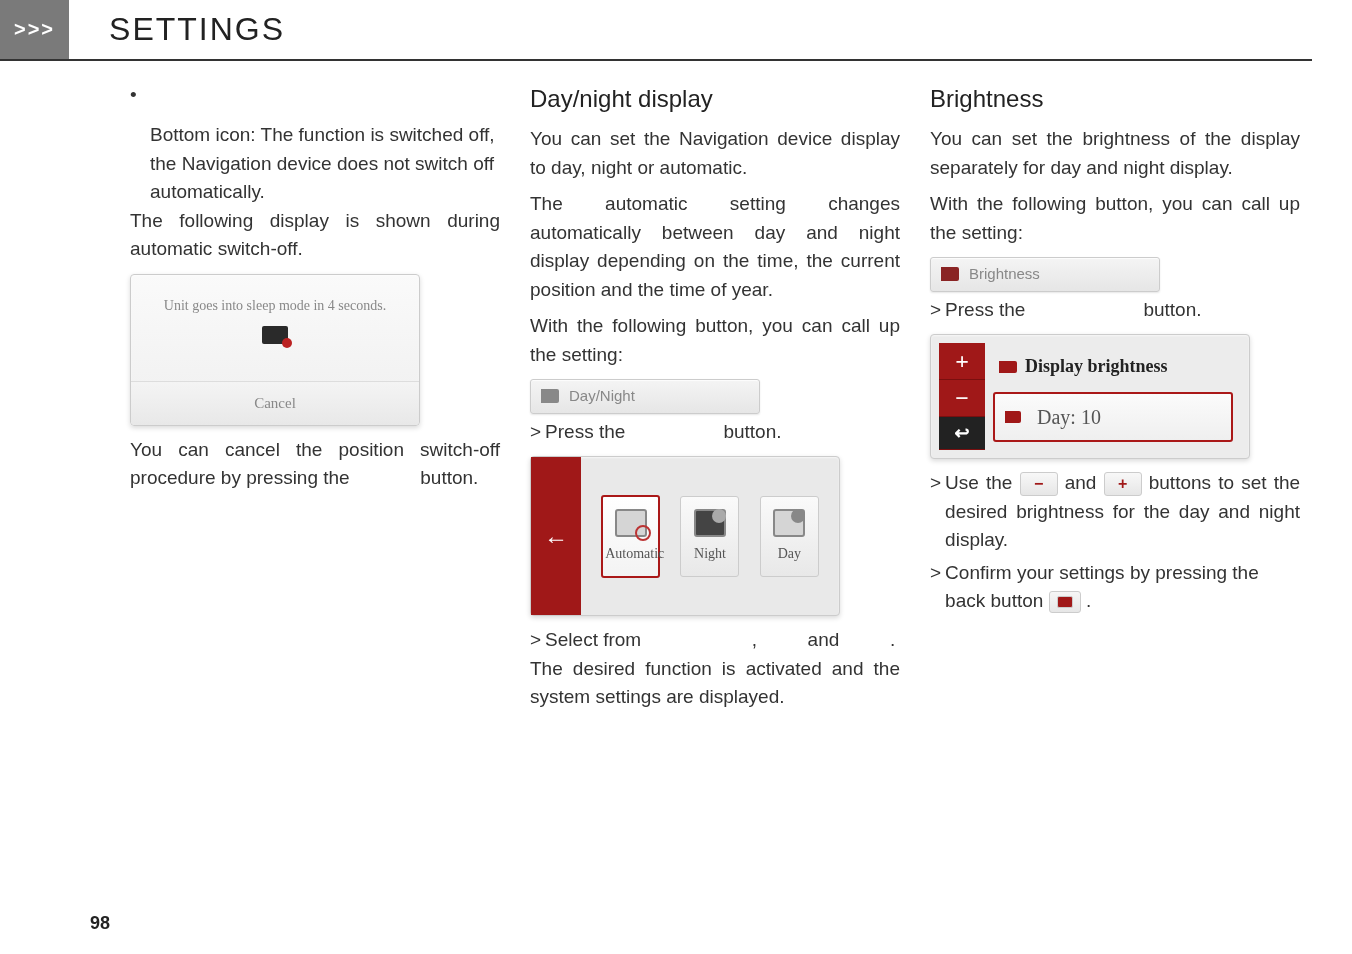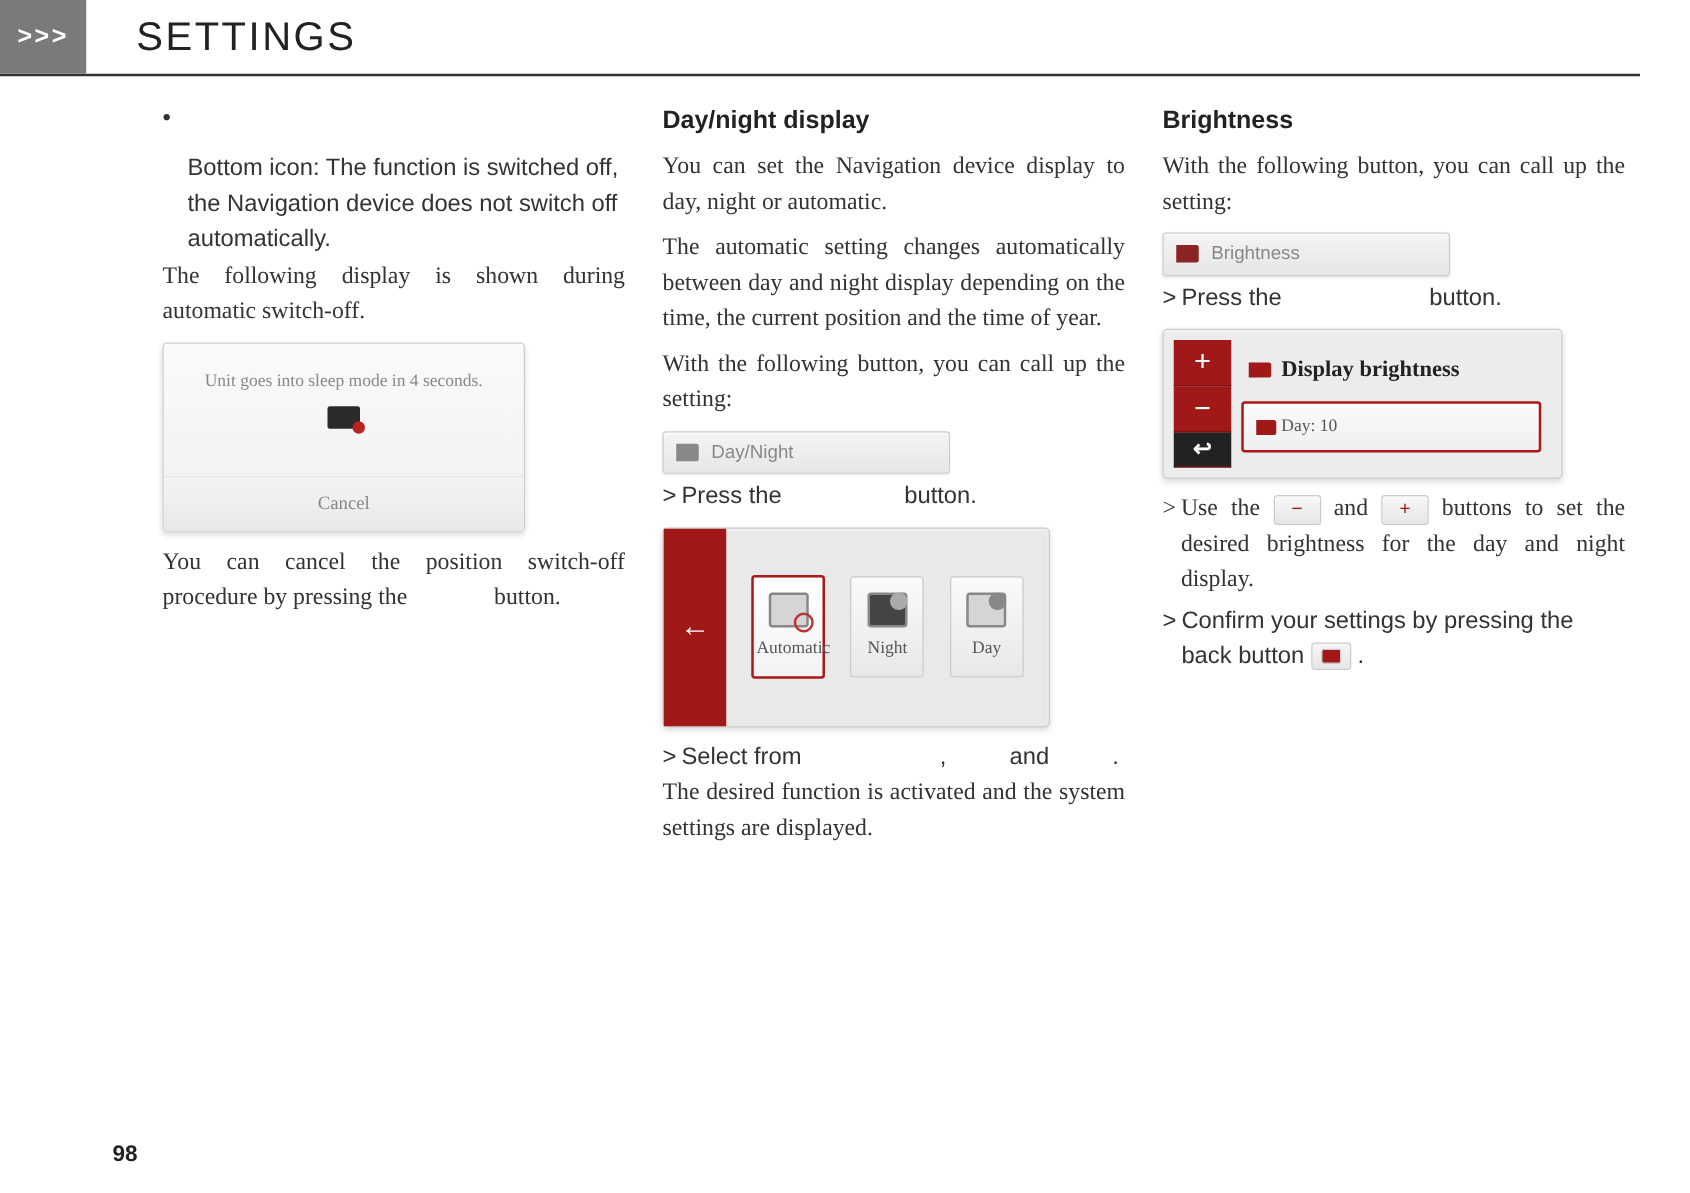--- a/index.html
+++ b/index.html
@@ -57,26 +57,25 @@
     .bullet-dot {
       width: 20px;
       flex-shrink: 0;
     }
     .bullet-text {
       flex: 1;
       margin-top: 40px;
     }
     .justify {
       text-align: justify;
-      font-family: Liberation Serif, serif;
     }
     .subhead {
-      font-weight: bold;
+      font-weight: normal;
       margin-bottom: 2px;
-      font-size: 20px;
+      font-size: 24px;
       color: #222;
     }
     
     .screenshot {
       background: #f6f6f6;
       border: 1px solid #ccc;
       border-radius: 4px;
       box-shadow: 0 2px 5px rgba(0,0,0,0.15), inset 0 1px 2px rgba(255,255,255,0.6);
       padding: 8px;
       margin: 10px 0;
@@ -281,25 +280,25 @@
       height: 12px;
       background: #a01818;
       border-radius: 0 2px 2px 0;
     }
     .bright-row {
       background: linear-gradient(#fbfbfb, #efefef);
       border: 1px solid #ccc;
       border-radius: 3px;
       padding: 8px 10px;
       margin-top: 4px;
-      font-size: 14px;
+      font-size: 20px;
       color: #555;
       display: flex;
       align-items: center;
-      gap: 4px;
+      gap: 16px;
     }
     .bright-row.selected {
       border: 2px solid #aa1818;
     }
     .row-icon {
       width: 16px;
       height: 12px;
       background: #a01818;
       border-radius: 0 2px 2px 0;
     }
@@ -433,20 +432,21 @@
         <span>and</span>
         <span style="display:inline-block;width:40px;"></span>
         <span>.</span>
       </span>
     </div>
     <p class="justify">The desired function is activated and the system settings are displayed.</p>
   </div>
 
   <div class="column">
     <p class="subhead">Brightness</p>
+    <p class="justify">You can set the brightness of the display separately for day and night display.</p>
     <p class="justify">With the following button, you can call up the setting:</p>
 
     <div class="menu-strip">
       <span class="menu-strip-icon"></span>
       <span class="menu-strip-label">Brightness</span>
     </div>
 
     <div class="step-line">
       <span class="gt">&gt;</span>
       <span>Press the</span>

